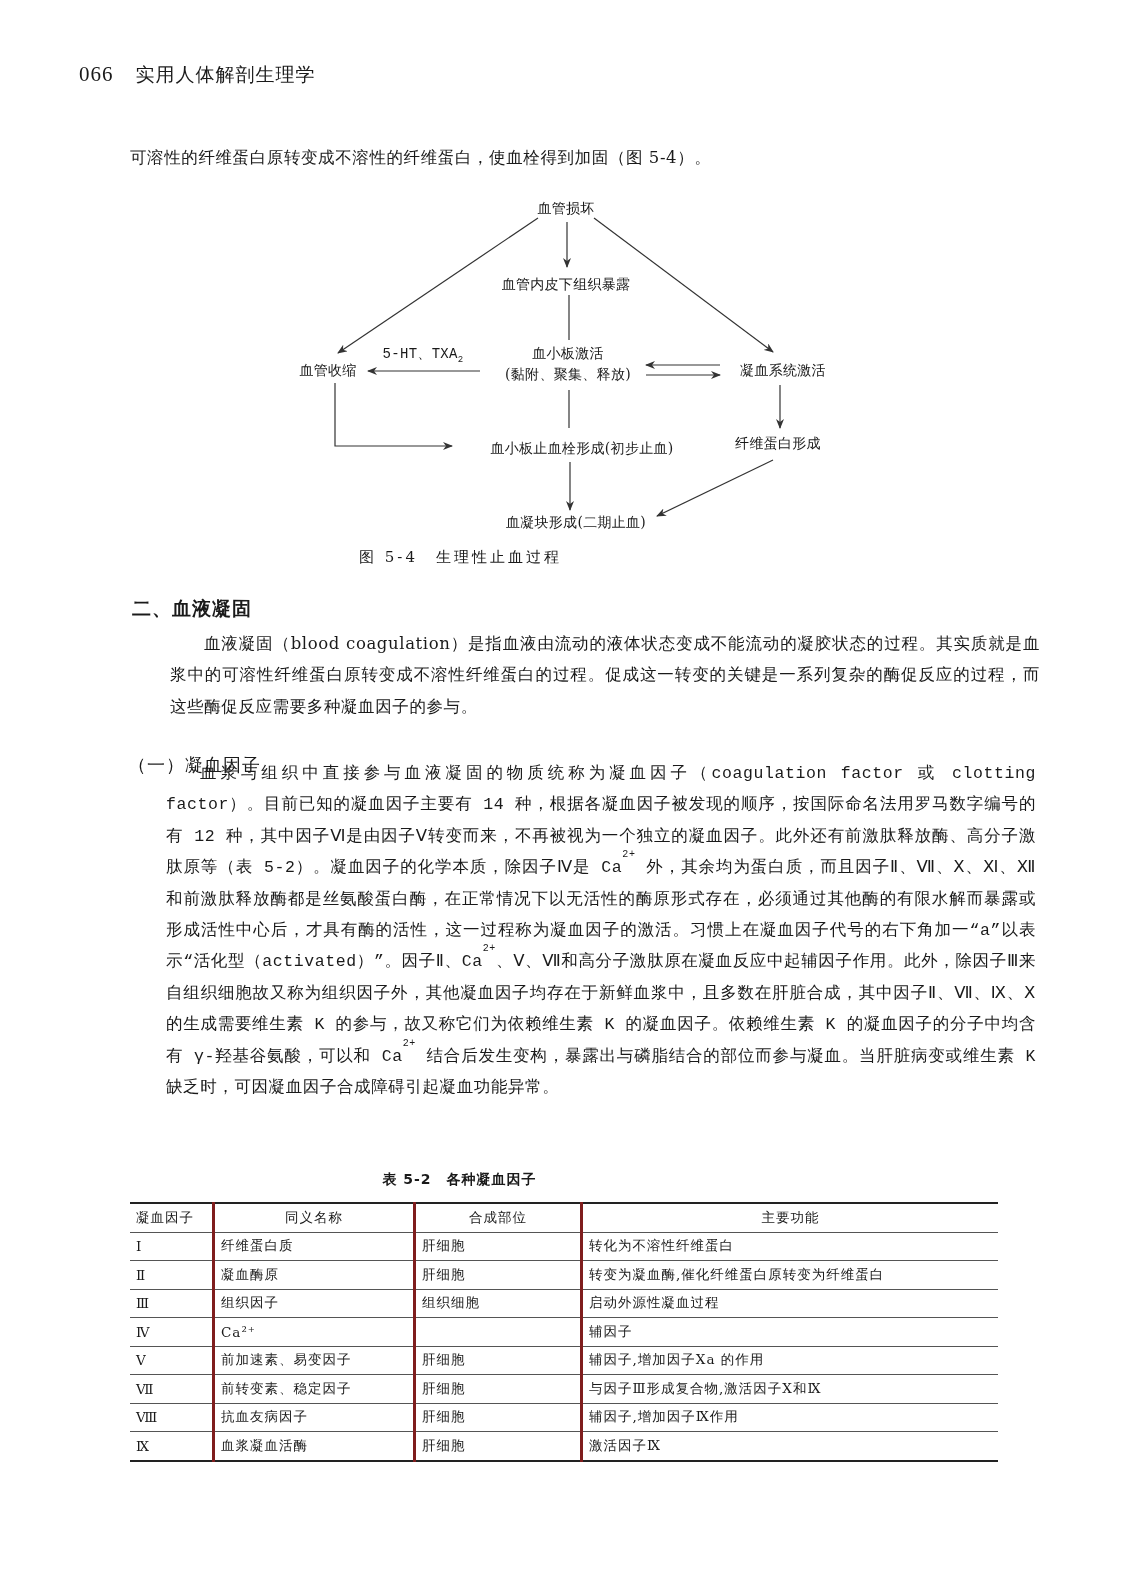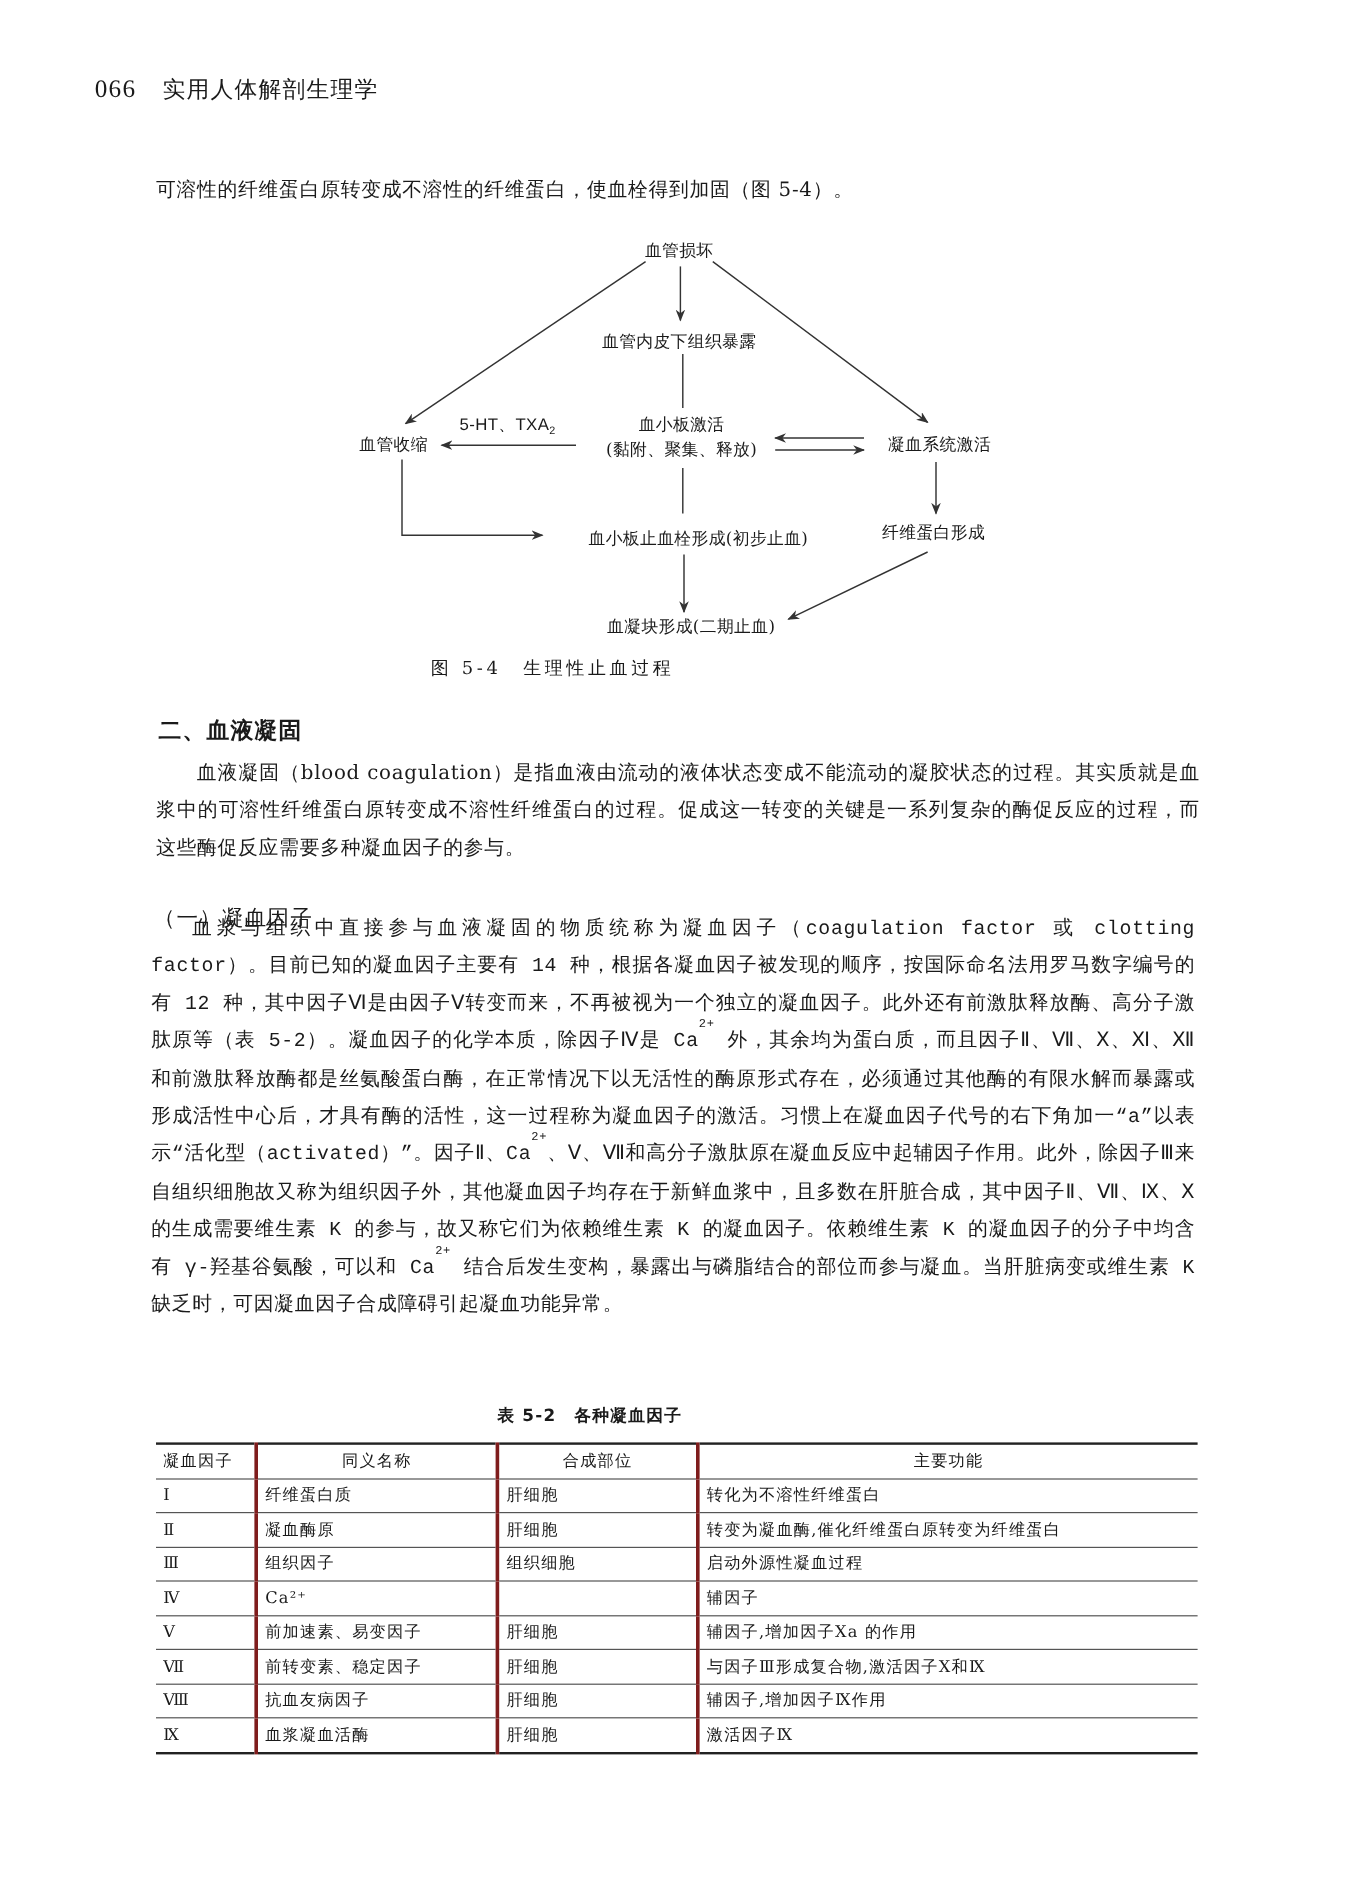--- a/index.html
+++ b/index.html
@@ -1,31 +1,31 @@
 <!DOCTYPE html>
 <html><head>
 <meta charset="utf-8">
 <style>
   html, body { margin:0; padding:0; background:#ffffff; }
   body { width:1127px; height:1570px; position:relative; overflow:hidden; color:#1a1a1a;
          font-family:"DejaVu Serif", "Liberation Serif", serif; }
   .abs { position:absolute; }
   .header { left:68px; top:62px; font-size:19px; letter-spacing:1px; }
   .header .pg { font-family:"Liberation Serif", serif; font-size:21px; margin-right:22px;margin-left:11px; }
-  .p { font-size:16.5px; line-height:31.4px; text-align:justify; letter-spacing:0.6px; }
+  .p { font-size:16.5px; line-height:31.4px; text-align:justify; letter-spacing:0.6px;margin-left:40px; }
   .intro { left:130px; top:147px; width:870px; font-size:16.5px; letter-spacing:0.6px; }
   .diagram { left:280px; top:190px; width:560px; height:390px; }
   .node { position:absolute; font-size:14px; white-space:nowrap; transform:translateX(-50%); letter-spacing:0.3px; }
   .caption { left:0; width:921px; text-align:center; top:548px; font-size:15px; letter-spacing:3px; }
   .h2 { left:132px; top:596px; font-family:"DejaVu Sans", sans-serif; font-weight:bold; font-size:19px; letter-spacing:1px; }
   .h3 { left:128px; top:753px; font-family:Liberation Mono, monospace; font-size:18px; letter-spacing:1px; }
   .para1 { left:130px; top:628px; width:870px; text-indent:34px; }
   .para2 { left:126px; top:758px; width:870px; text-indent:34px;font-family:Liberation Mono, monospace; }
   sup { font-size:10px; vertical-align:top; line-height:1; position:relative; top:-2px; }
-  .tcap { left:0; width:919px; text-align:center; top:1171px; font-family:"DejaVu Sans", sans-serif; font-weight:bold; font-size:14px; letter-spacing:1px;padding-left:32px; }
+  .tcap { left:0; width:919px; text-align:center; top:1171px; font-family:"DejaVu Sans", sans-serif; font-weight:bold; font-size:14px; letter-spacing:1px; }
   table.factors { position:absolute; left:130px; top:1202px; width:868px; border-collapse:collapse; font-size:13.5px; }
   table.factors th, table.factors td { border-bottom:1px solid #555; border-left:3px solid #7f1d1d; height:27.5px; padding:0 6px; font-weight:normal; letter-spacing:1px; }
   table.factors th:first-child, table.factors td:first-child { border-left:none; text-align:left; }
   table.factors thead tr { border-top:2px solid #222; }
   table.factors th { text-align:center; }
   table.factors tbody tr:last-child td { border-bottom:2px solid #222; }
   .c1 { width:70px; } .c2 { width:186px; } .c3 { width:152px; }
 </style>
 </head>
 <body>
@@ -54,21 +54,21 @@
       <line x1="289" y1="200" x2="289" y2="238"></line>
       <polyline points="55,193 55,256 172,256" marker-end="url(#ah)"></polyline>
       <line x1="500" y1="195" x2="500" y2="238" marker-end="url(#ah)"></line>
       <line x1="290" y1="272" x2="290" y2="320" marker-end="url(#ah)"></line>
       <line x1="493" y1="270" x2="377" y2="326" marker-end="url(#ah)"></line>
     </g>
   </svg>
   <div class="node" style="left:286px;top:10px">血管损坏</div>
   <div class="node" style="left:286px;top:86px">血管内皮下组织暴露</div>
   <div class="node" style="left:48px;top:172px">血管收缩</div>
-  <div class="node" style="left:143px;top:155px;font-family:Liberation Sans, sans-serif"><span>5-HT、TXA</span><sub style="font-size:9px">2</sub></div>
+  <div class="node" style="left:143px;top:155px;font-family:Liberation Mono, monospace"><span>5-HT、TXA</span><sub style="font-size:9px">2</sub></div>
   <div class="node" style="left:288px;top:155px">血小板激活</div>
   <div class="node" style="left:288px;top:176px">(黏附、聚集、释放)</div>
   <div class="node" style="left:503px;top:172px">凝血系统激活</div>
   <div class="node" style="left:302px;top:250px">血小板止血栓形成(初步止血)</div>
   <div class="node" style="left:498px;top:245px">纤维蛋白形成</div>
   <div class="node" style="left:296px;top:324px">血凝块形成(二期止血)</div>
 </div>
 
 <div class="abs caption">图 5-4　生理性止血过程</div>
 

